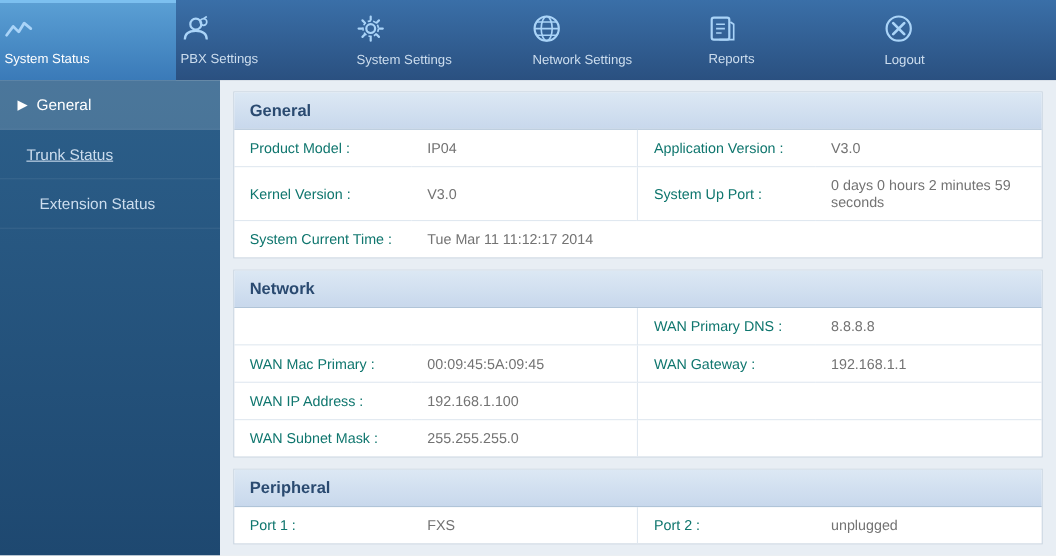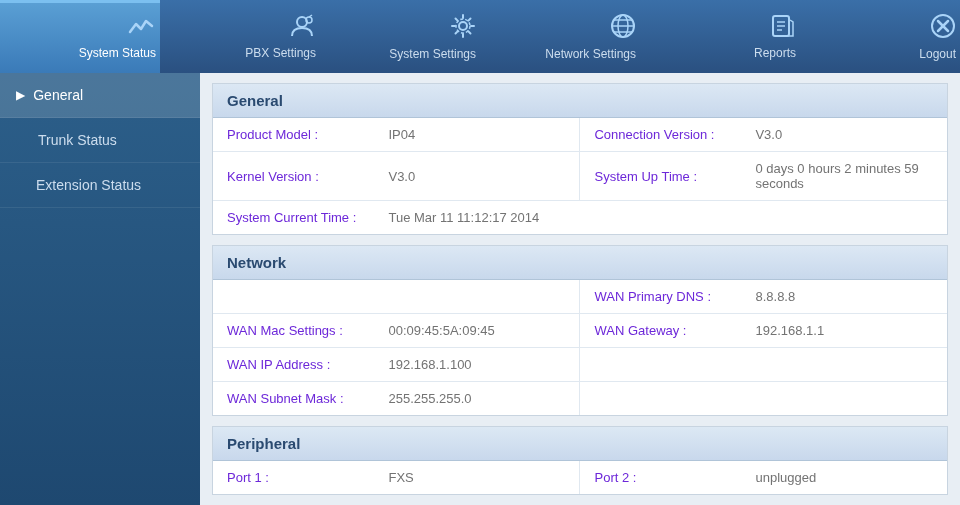--- a/index.html
+++ b/index.html
@@ -7,21 +7,21 @@
 
     
     .top-nav {
       display: flex;
       background: linear-gradient(to bottom, #3a6fa8, #2a5080);
       height: 73px;
     }
     .nav-item {
       display: flex;
       flex-direction: column;
-      align-items: flex-end;
+      align-items: flex-start;
       justify-content: center;
       flex: 1;
       color: #cde;
       cursor: pointer;
       gap: 4px;
       font-size: 13px;
       padding: 20px 4px;
       transition: background 0.2s;
     }
     .nav-item.active {
@@ -101,21 +101,21 @@
     .info-table tr:last-child {
       border-bottom: none;
       padding-left: 24px;
     }
     .info-table td {
       padding: 9px 14px;
       color: #333;
       vertical-align: middle;
     }
     .info-table td.label {
-      color: #6d28d9;
+      color: #0f766e;
       width: 22%;
       white-space: nowrap;
     }
     .info-table td.value {
       color: #737373;
       width: 28%;
     }
     .info-table .divider {
       border-left: 1px solid #e0e8f0;
     }
@@ -190,45 +190,45 @@
 </div>
 
 <div class="main-layout">
 
   <div class="sidebar">
     <div class="sidebar-item active">
       <span class="sidebar-chevron">▶</span>
       <span>General</span>
     </div>
     <div class="sidebar-item">
-      <span style="margin-left:22px;">Trunk Status</span>
+      <span style="margin-left:8px;text-decoration:underline;">Trunk Status</span>
     </div>
     <div class="sidebar-item">
       <span style="margin-left:20px;text-align:right;">Extension Status</span>
     </div>
   </div>
 
   <div class="content">
 
     <div class="section">
       <div class="section-header">
         <span>General</span>
       </div>
       <table class="info-table">
         <tbody>
             <tr>
           <td class="label">Product Model :</td>
           <td class="value">IP04</td>
-          <td class="label divider">Connection Version :</td>
+          <td class="label divider">Application Version :</td>
           <td class="value">V3.0</td>
         </tr>
         <tr>
           <td class="label">Kernel Version :</td>
           <td class="value">V3.0</td>
-          <td class="label divider">System Up Time :</td>
+          <td class="label divider">System Up Port :</td>
           <td class="value">0 days 0 hours 2 minutes 59 seconds</td>
         </tr>
         <tr>
           <td class="label">System Current Time :</td>
           <td class="value" colspan="3">Tue Mar 11 11:12:17 2014</td>
         </tr>
       </tbody>
         </table>
     </div>
 
@@ -238,21 +238,21 @@
       </div>
       <table class="info-table">
         <tbody>
             <tr>
           <td class="label"></td>
           <td class="value"></td>
           <td class="label divider">WAN Primary DNS :</td>
           <td class="value">8.8.8.8</td>
         </tr>
         <tr>
-          <td class="label">WAN Mac Settings :</td>
+          <td class="label">WAN Mac Primary :</td>
           <td class="value">00:09:45:5A:09:45</td>
           <td class="label divider">WAN Gateway :</td>
           <td class="value">192.168.1.1</td>
         </tr>
         <tr>
           <td class="label">WAN IP Address :</td>
           <td class="value">192.168.1.100</td>
           <td class="label divider"></td>
           <td class="value"></td>
         </tr>

